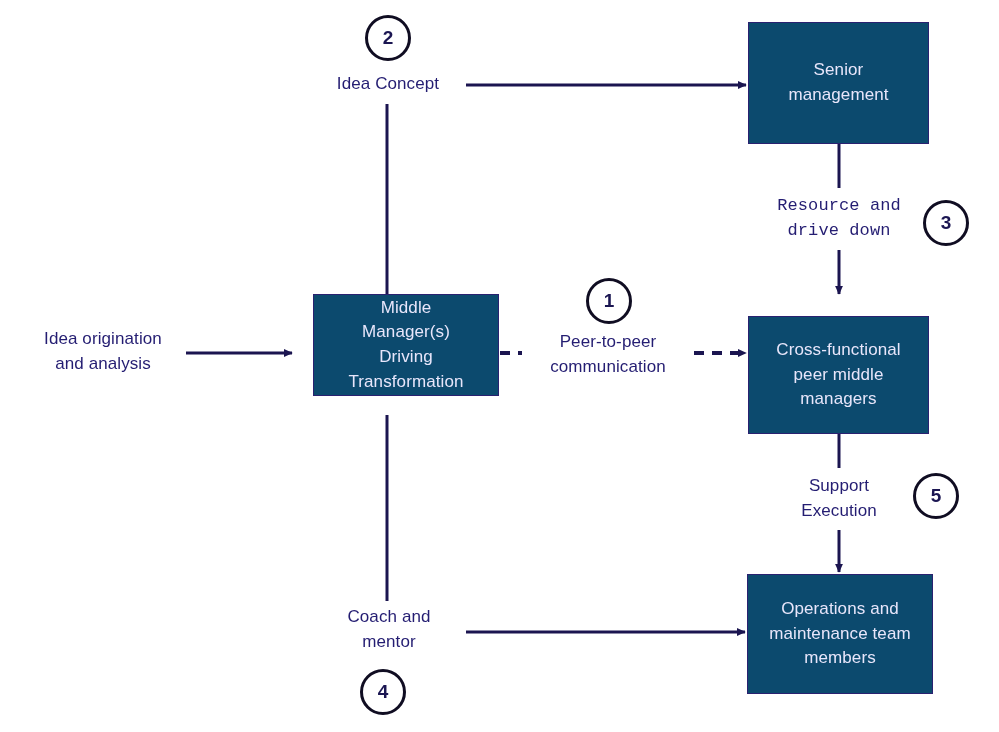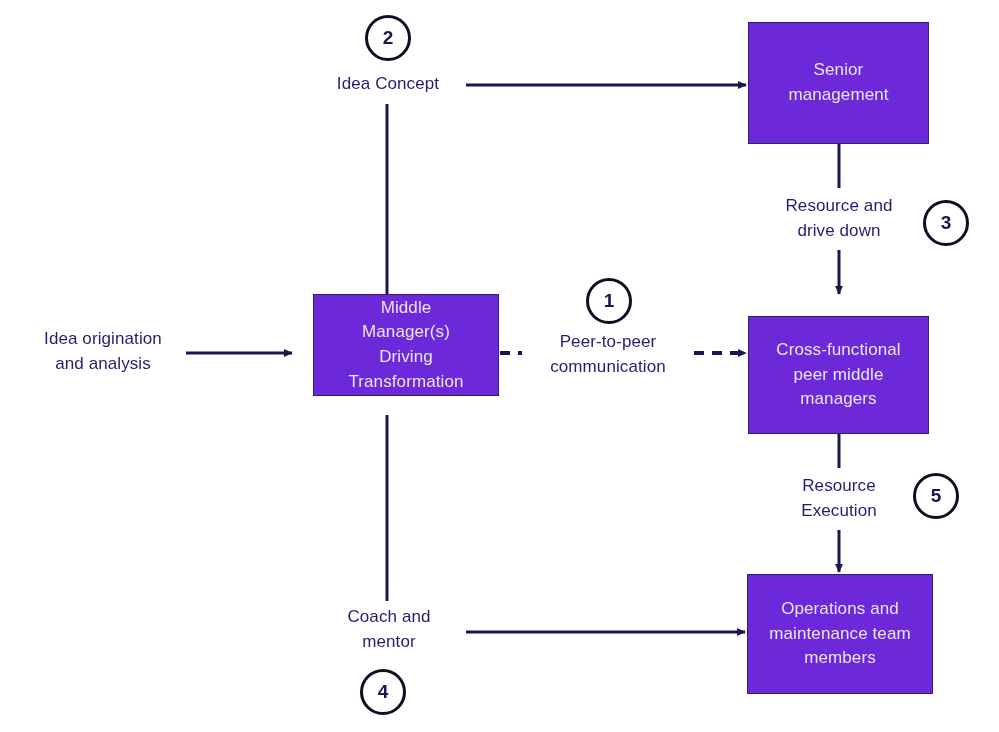--- a/index.html
+++ b/index.html
@@ -19,21 +19,21 @@
   }
   #diagram-svg {
     position: absolute;
     left: 0;
     top: 0;
     width: 999px;
     height: 732px;
   }
   .node-box {
     position: absolute;
-    background: #6d28d9;
+    background: #0c4a6e;
     border: 1px solid #2a2170;
     box-sizing: border-box;
     display: flex;
     align-items: center;
     justify-content: center;
     text-align: center;
     color: #e8e6fb;
     font-family: "Liberation Sans", sans-serif;
     font-size: 17px;
     line-height: 1.45;
@@ -72,21 +72,21 @@
   }
   
   #node-senior      { left: 748px; top: 22px;  width: 181px; height: 122px; }
   #node-middle      { left: 281px; top: 294px; width: 186px; height: 102px; margin-left: 32px; }
   #node-cross       { left: 748px; top: 296px; width: 181px; height: 118px; margin-top: 20px; }
   #node-operations  { left: 747px; top: 574px; width: 186px; height: 120px; }
   
   #label-idea        { left: 18px;  top: 327px; width: 170px; }
   #label-sell        { left: 317px; top: 72px;  width: 142px; }
   #label-peer        { left: 524px; top: 330px; width: 168px; }
-  #label-resource    { left: 760px; top: 194px; width: 158px; }
+  #label-resource    { left: 760px; top: 194px; width: 158px; font-family: Liberation Mono, monospace; }
   #label-support     { left: 760px; top: 474px; width: 158px; }
   #label-coach       { left: 318px; top: 605px; width: 142px; text-align: center; }
   
   #badge-1 { left: 586px; top: 278px; }
   #badge-2 { left: 365px; top: 15px; }
   #badge-3 { left: 923px; top: 200px; }
   #badge-4 { left: 360px; top: 669px; }
   #badge-5 { left: 913px; top: 473px; }
 </style>
 </head>
@@ -152,21 +152,21 @@
 and analysis</div>
 
   <div class="edge-label" id="label-sell">Idea Concept</div>
 
   <div class="edge-label" id="label-peer">Peer-to-peer
 communication</div>
 
   <div class="edge-label" id="label-resource">Resource and
 drive down</div>
 
-  <div class="edge-label" id="label-support">Resource
+  <div class="edge-label" id="label-support">Support
 Execution</div>
 
   <div class="edge-label" id="label-coach">Coach and
 mentor</div>
 
   <div class="step-badge" id="badge-1">
     <span>1</span>
   </div>
   <div class="step-badge" id="badge-2">
     <span>2</span>

